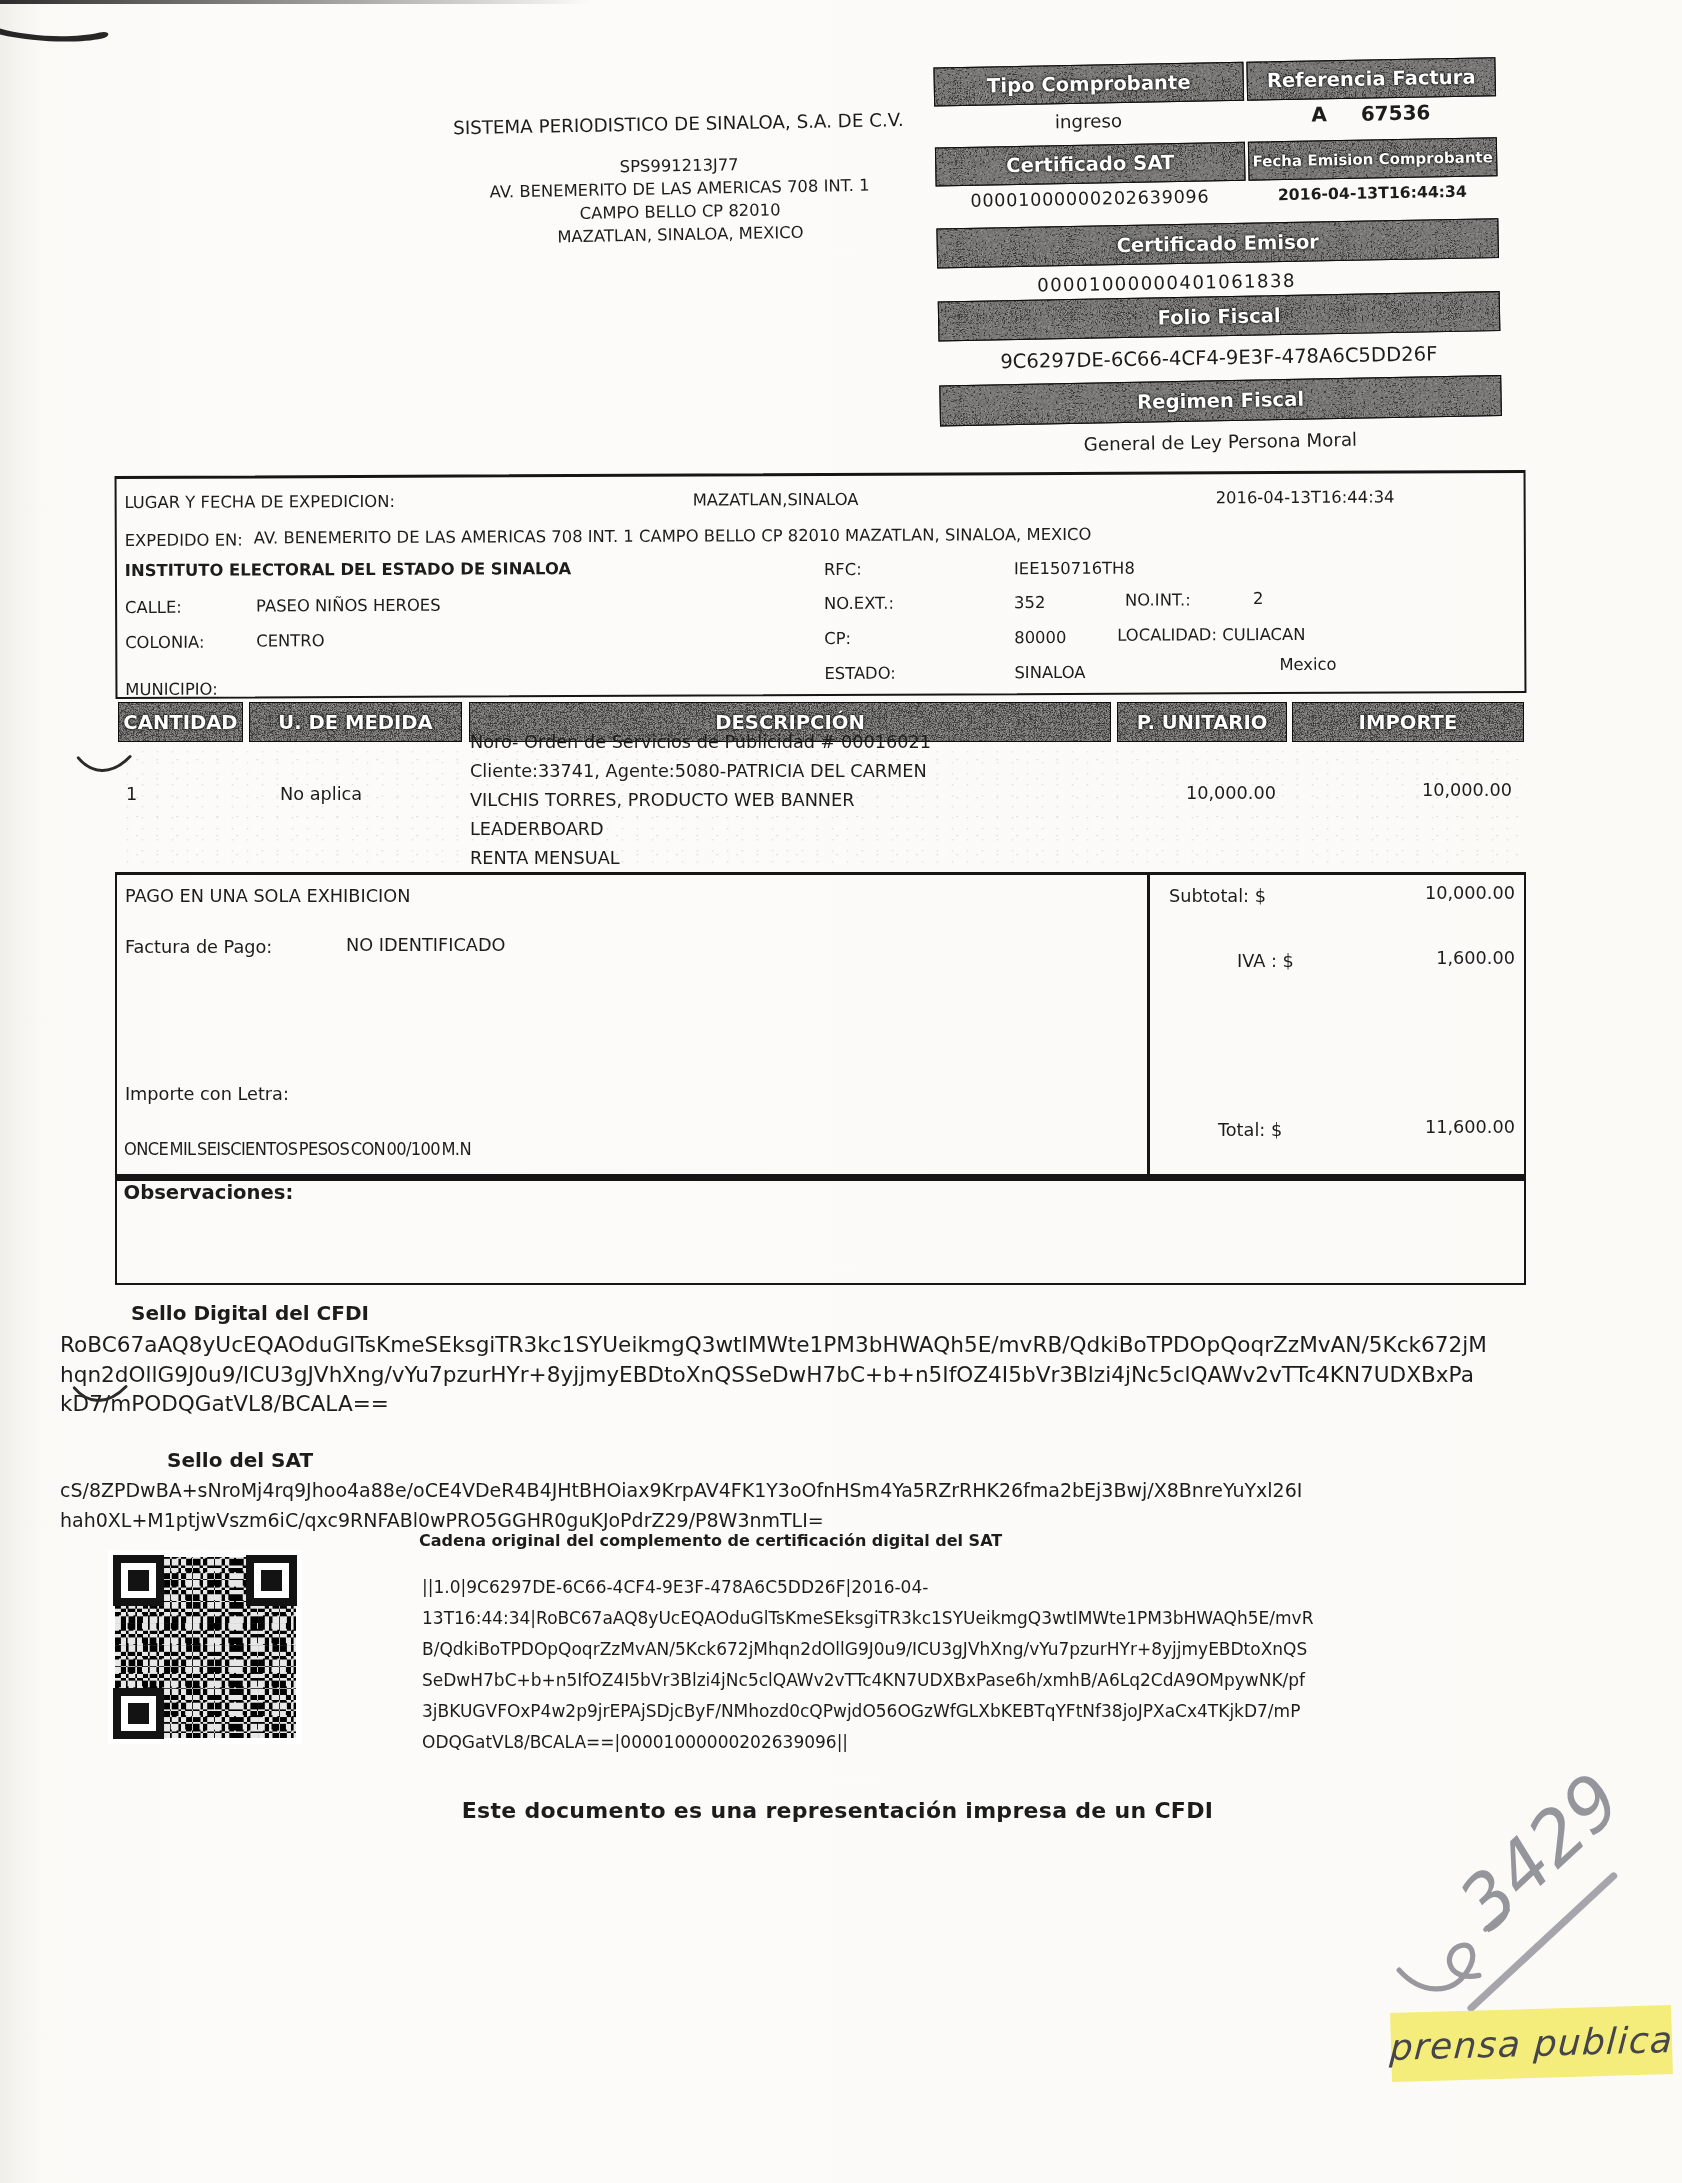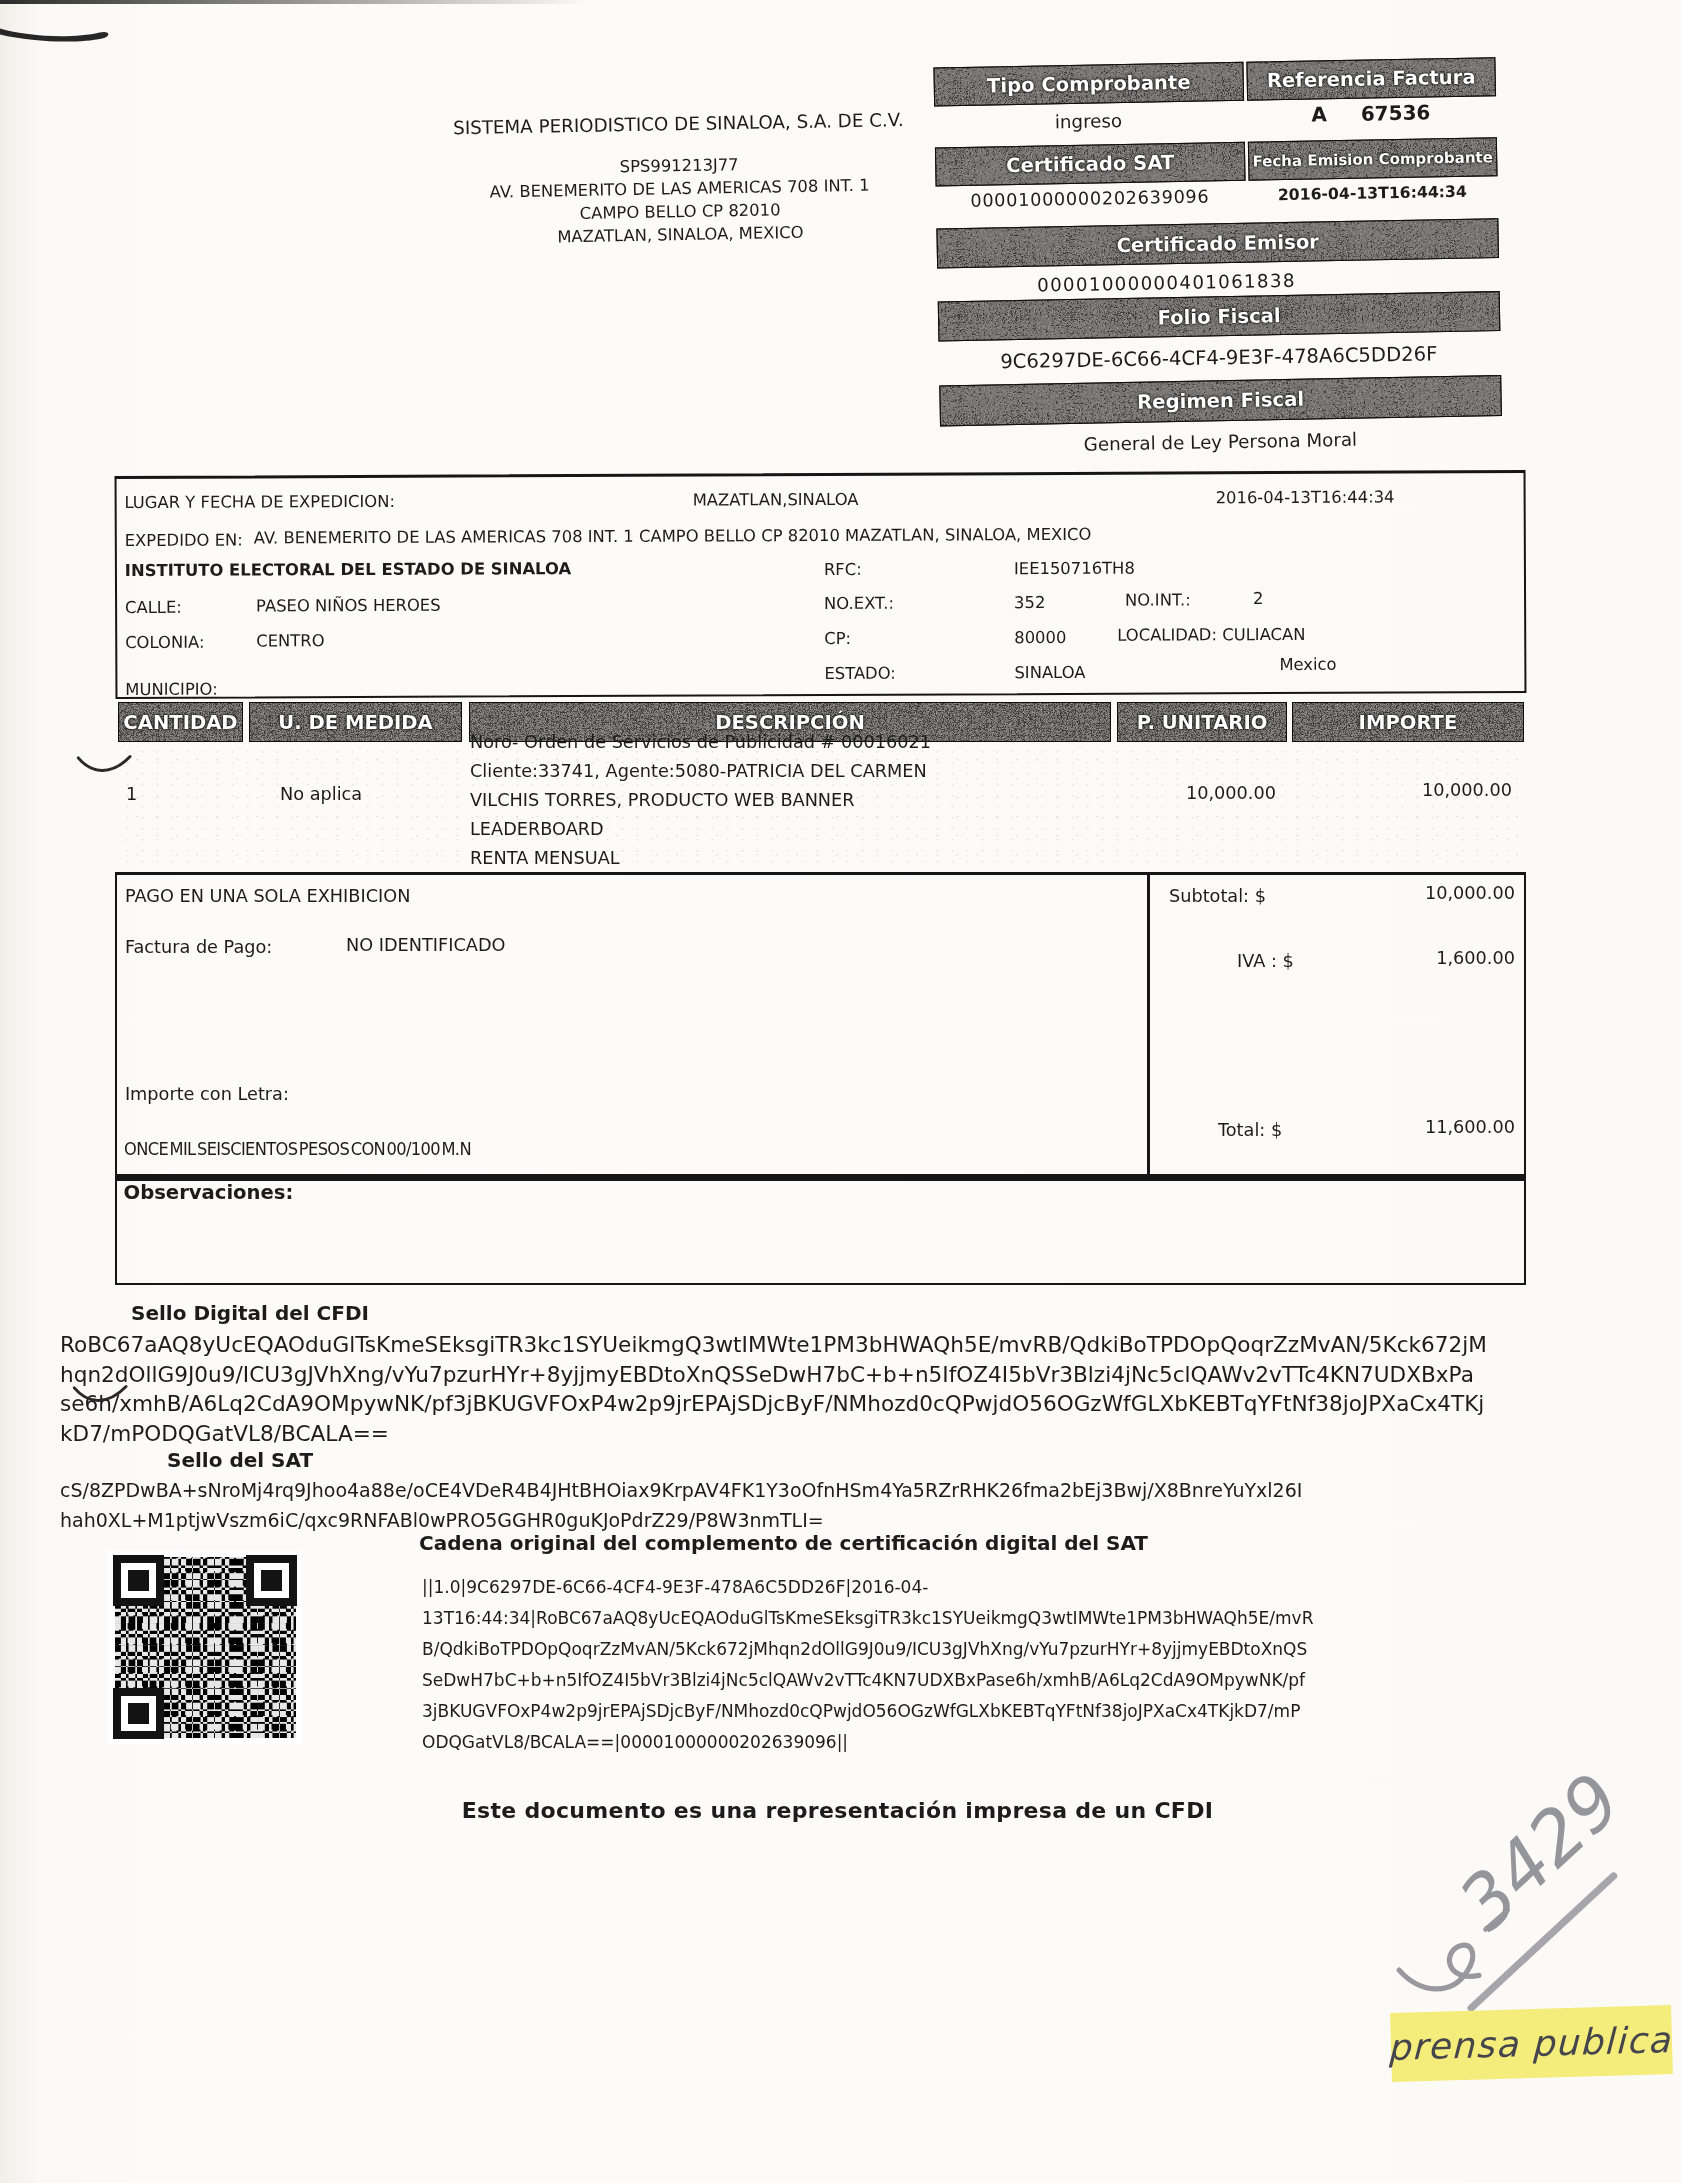--- a/index.html
+++ b/index.html
@@ -83,21 +83,21 @@
   
   #obox{left:115px; top:1174px; width:1407px; height:106px; border:2px solid #161616; border-top-width:3.3px;}
   #o-label{position:absolute; left:6.5px; top:3.9px; font-weight:bold; font-size:19.6px;}
   
   .sello-label{font-weight:bold; font-size:20px; white-space:nowrap;}
   #sc-label{left:131px; top:1301px;}
   #sc-lines{left:60px; top:1330px; width:1577px; font-size:21.6px; line-height:29.5px;}
   #sc-lines span,#ss-lines span,#ca-lines span{display:block; white-space:nowrap;}
   #ss-label{left:131px; top:1448px;margin-left:36px;}
   #ss-lines{left:60px; top:1476px; width:1577px; font-size:19px; line-height:29.5px;}
-  #ca-label{left:419px; top:1531px; font-weight:bold; font-size:20px;}
+  #ca-label{left:419px; top:1531px; font-weight:bold; font-size:16px;}
   #ca-lines{left:422px; top:1572px; width:962px; font-size:17px; line-height:31px;}
   #footer{left:327px; top:1798px; width:1021px; text-align:center; font-weight:bold;
           font-size:22px; letter-spacing:0.3px;}
   
   #qr{left:108px; top:1550px; width:194px; height:194px; background:#fff;}
   #qr-pattern{position:absolute; inset:6.5px;
     background-image:repeating-conic-gradient(#181818 0% 25%, #fff 0% 50%),
                      repeating-conic-gradient(#181818 0% 25%, #fff 0% 50%);
     background-size:22px 22px,14.4px 14.4px; background-position:0 0,5.9px 8.5px;
     background-blend-mode:difference;}
@@ -293,21 +293,20 @@
   </div>
 
   <div id="obox" class="abs">
     <div id="o-label">Observaciones:</div>
   </div>
 
   <div id="sc-label" class="abs sello-label">Sello Digital del CFDI</div>
   <div id="sc-lines" class="abs">
     <span>RoBC67aAQ8yUcEQAOduGlTsKmeSEksgiTR3kc1SYUeikmgQ3wtIMWte1PM3bHWAQh5E/mvRB/QdkiBoTPDOpQoqrZzMvAN/5Kck672jM</span>
     <span>hqn2dOllG9J0u9/ICU3gJVhXng/vYu7pzurHYr+8yjjmyEBDtoXnQSSeDwH7bC+b+n5IfOZ4I5bVr3Blzi4jNc5clQAWv2vTTc4KN7UDXBxPa</span>
-    <span>se6h/xmhB/A6Lq2CdA9OMpywNK/pf3jBKUGVFOxP4w2p9jrEPAjSDjcByF/NMhozd0cQPwjdO56OGzWfGLXbKEBTqYFtNf38joJPXaCx4TKj</span>
     <span>kD7/mPODQGatVL8/BCALA==</span>
   </div>
 
   <div id="ss-label" class="abs sello-label">Sello del SAT</div>
   <div id="ss-lines" class="abs">
     <span>cS/8ZPDwBA+sNroMj4rq9Jhoo4a88e/oCE4VDeR4B4JHtBHOiax9KrpAV4FK1Y3oOfnHSm4Ya5RZrRHK26fma2bEj3Bwj/X8BnreYuYxl26I</span>
     <span>hah0XL+M1ptjwVszm6iC/qxc9RNFABl0wPRO5GGHR0guKJoPdrZ29/P8W3nmTLI=</span>
   </div>
 
   <div id="ca-label" class="abs">Cadena original del complemento de certificación digital del SAT</div>

